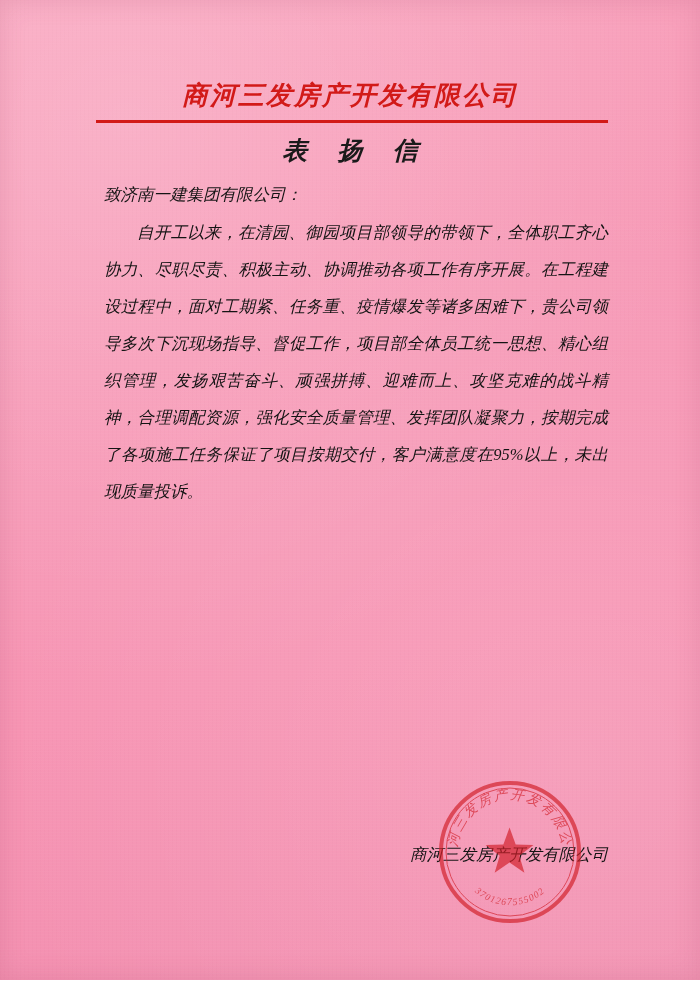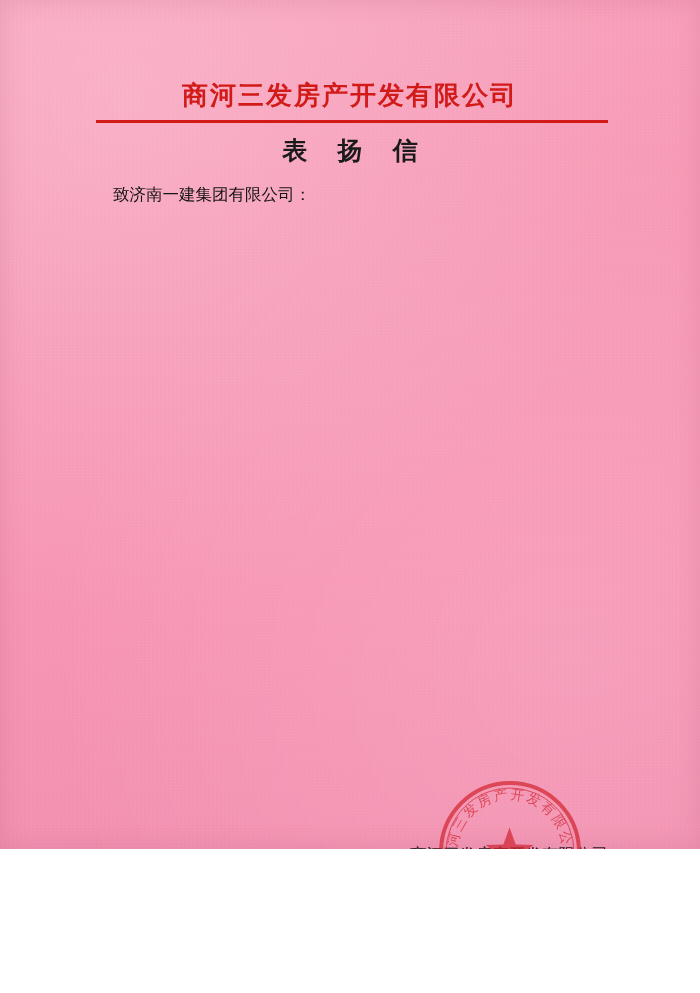--- a/index.html
+++ b/index.html
@@ -6,27 +6,28 @@
     margin: 0;
     padding: 0;
     background: #ffffff;
   }
   body {
     font-family: "Liberation Serif", "DejaVu Serif", serif;
   }
   .page {
     position: relative;
     width: 700px;
-    height: 849px;
+    height: 980px;
     overflow: hidden;
     background: #f9a0bb;
     background-image:
       radial-gradient(circle at 18% 12%, rgba(255,255,255,0.18), rgba(255,255,255,0) 55%),
       radial-gradient(circle at 82% 78%, rgba(255,255,255,0.12), rgba(255,255,255,0) 60%),
       linear-gradient(168deg, #f9a4be 0%, #f79ab7 35%, #f795b4 65%, #f28fb0 100%);
+    font-style: italic;
   }
   
   .grain {
     position: absolute;
     inset: 0;
     pointer-events: none;
     opacity: .20;
     background-image:
       repeating-linear-gradient(0deg, rgba(255,255,255,0.10) 0px, rgba(255,255,255,0.10) 1px, rgba(0,0,0,0) 1px, rgba(0,0,0,0) 3px),
       repeating-linear-gradient(90deg, rgba(0,0,0,0.04) 0px, rgba(0,0,0,0.04) 1px, rgba(0,0,0,0) 1px, rgba(0,0,0,0) 4px);
@@ -86,21 +87,21 @@
     top: 176px;
     width: 512px;
     color: #141414;
     font-size: 16.5px;
     line-height: 37px;
     text-align: justify;
     text-justify: inter-ideograph;
     font-family: "Liberation Serif", "DejaVu Serif", serif;
   }
   .body-text p {
-    margin: 0 0 1px 17px;
+    margin: 0 0 1px 8px;
   }
   .p-indent {
     text-indent: 2em;
   }
 
   .signature {
     position: absolute;
     left: 300px;
     top: 836px;
     width: 308px;
@@ -135,20 +136,21 @@
   <div class="content">
 
     <div class="company-title">商河三发房产开发有限公司</div>
 
     <div class="title-rule"></div>
 
     <div class="doc-title">表 扬 信</div>
 
     <div class="body-text">
       <p>致济南一建集团有限公司：</p>
+      <p class="p-indent">自开工以来，在清园、御园项目部领导的带领下，全体职工齐心协力、尽职尽责、积极主动、协调推动各项工作有序开展。在工程建设过程中，面对工期紧、任务重、疫情爆发等诸多困难下，贵公司领导多次下沉现场指导、督促工作，项目部全体员工统一思想、精心组织管理，发扬艰苦奋斗、顽强拼搏、迎难而上、攻坚克难的战斗精神，合理调配资源，强化安全质量管理、发挥团队凝聚力，按期完成了各项施工任务保证了项目按期交付，客户满意度在95%以上，未出现质量投诉。</p>
     </div>
 
     <div class="signature">
       <div>商河三发房产开发有限公司</div>
     </div>
 
     <div class="seal">
       <svg viewBox="0 0 146 146" width="146" height="146" aria-hidden="true">
         <defs>
           <path id="sealTopArc" d="M 20,73 A 53,53 0 0 1 126,73"></path>

